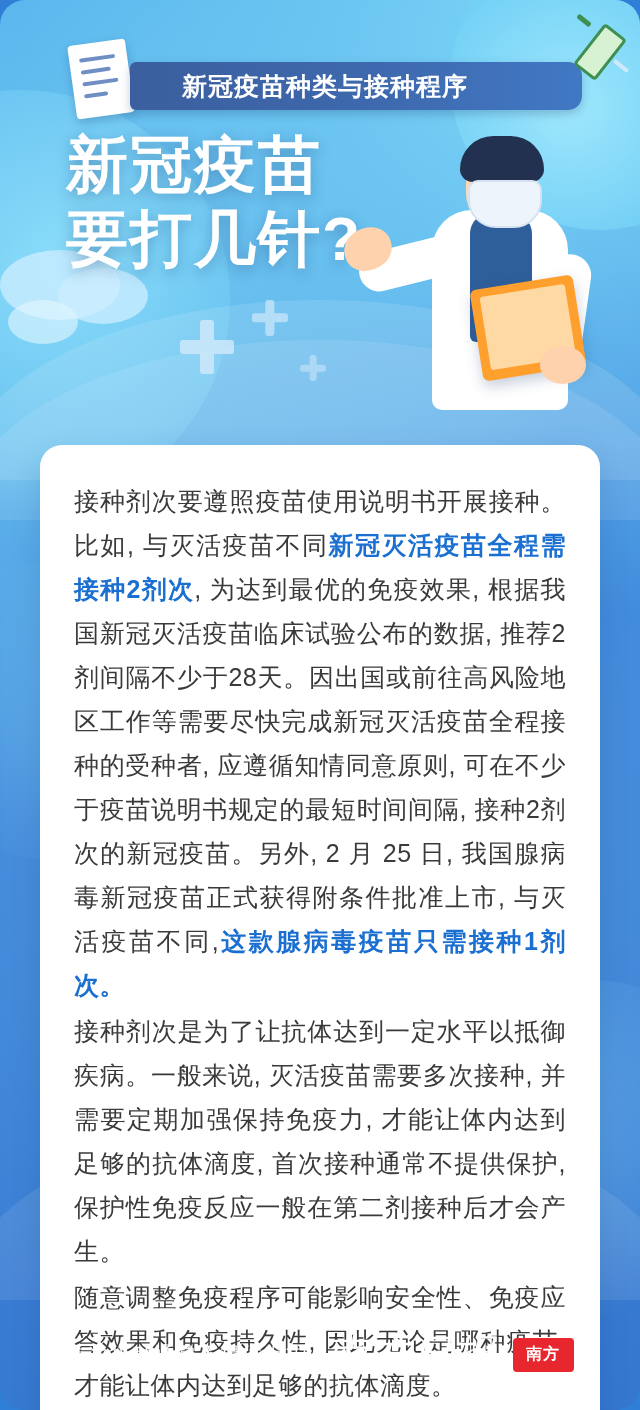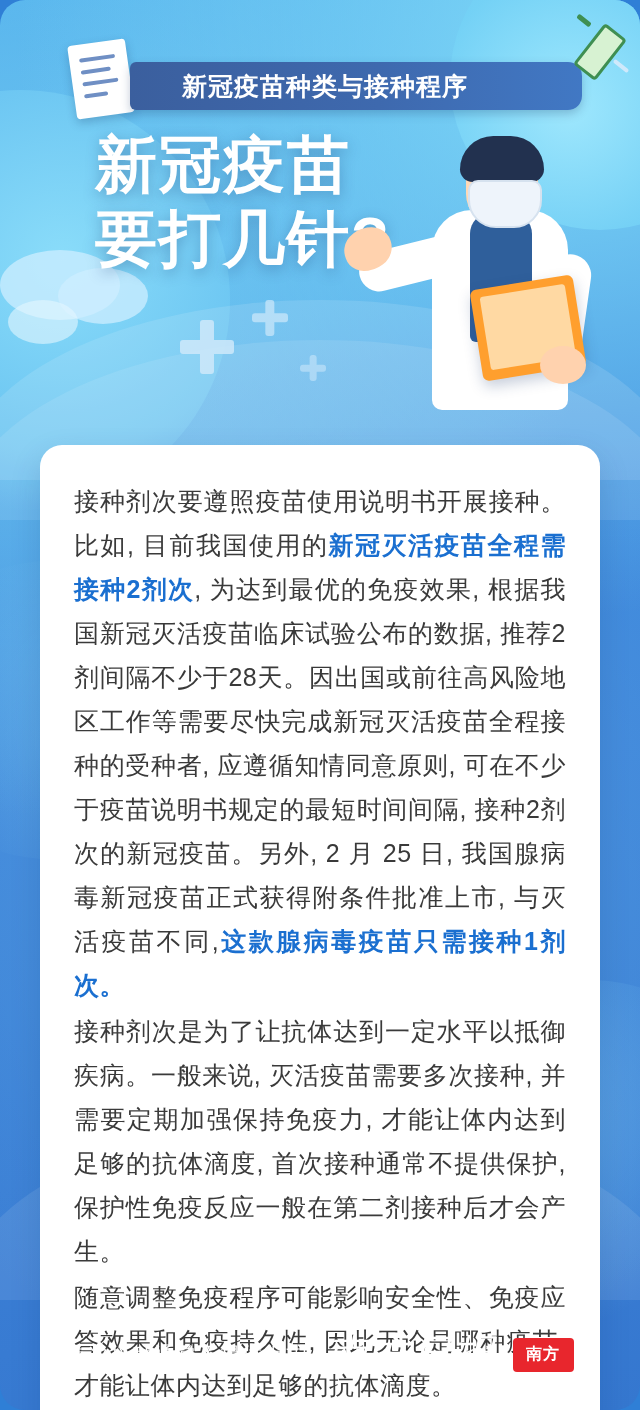--- a/index.html
+++ b/index.html
@@ -141,21 +141,20 @@
   .main-title {
     position: absolute;
     left: 66px;
     top: 128px;
     color: #ffffff;
     font-size: 62px;
     line-height: 74px;
     font-weight: bold;
     letter-spacing: 2px;
     text-shadow: 0 4px 14px rgba(25,60,115,.35);
-    margin-left: 29px;
   }
   .main-title div { white-space: nowrap; }
 
   
   .doctor { position: absolute; right: 22px; top: 150px; width: 260px; height: 260px; }
   .doc-arm-left {
     position: absolute; left: 0px; top: 92px; width: 118px; height: 40px;
     background: #ffffff; border-radius: 20px; transform: rotate(-14deg);
   }
   .doc-hand {
@@ -350,21 +349,21 @@
   </div>
 
   <div class="iv-stand">
     <div class="bar"></div>
     <div class="pole"></div>
     <div class="bag"></div>
     <div class="base"></div>
   </div>
 
   <div class="card">
-    <p class="para"><span>接种剂次要遵照疫苗使用说明书开展接种。比如, 目前我国使用的</span><span class="hl">新冠灭活疫苗全程需接种2剂次</span><span>, 为达到最优的免疫效果, 根据我国新冠灭活疫苗临床试验公布的数据, 推荐2剂间隔不少于28天。因出国或前往高风险地区工作等需要尽快完成新冠灭活疫苗全程接种的受种者, 应遵循知情同意原则, 可在不少于疫苗说明书规定的最短时间间隔, 接种2剂次的新冠疫苗。另外, 2 月 25 日, 我国腺病毒新冠疫苗正式获得附条件批准上市, 与灭活疫苗不同,</span><span class="hl">这款腺病毒疫苗只需接种1剂次。</span></p>
+    <p class="para"><span>接种剂次要遵照疫苗使用说明书开展接种。比如, 与灭活疫苗不同</span><span class="hl">新冠灭活疫苗全程需接种2剂次</span><span>, 为达到最优的免疫效果, 根据我国新冠灭活疫苗临床试验公布的数据, 推荐2剂间隔不少于28天。因出国或前往高风险地区工作等需要尽快完成新冠灭活疫苗全程接种的受种者, 应遵循知情同意原则, 可在不少于疫苗说明书规定的最短时间间隔, 接种2剂次的新冠疫苗。另外, 2 月 25 日, 我国腺病毒新冠疫苗正式获得附条件批准上市, 与灭活疫苗不同,</span><span class="hl">这款腺病毒疫苗只需接种1剂次。</span></p>
     <p class="para">接种剂次是为了让抗体达到一定水平以抵御疾病。一般来说, 灭活疫苗需要多次接种, 并需要定期加强保持免疫力, 才能让体内达到足够的抗体滴度, 首次接种通常不提供保护, 保护性免疫反应一般在第二剂接种后才会产生。</p>
     <p class="para">随意调整免疫程序可能影响安全性、免疫应答效果和免疫持久性, 因此无论是哪种疫苗, 才能让体内达到足够的抗体滴度。</p>
   </div>
 
   <div class="footer">
     <span class="footer-text">首次接种通常不提供保护</span>
     <span class="footer-brand">南方日报</span>
     <span class="footer-stamp">南方</span>
   </div>
 

